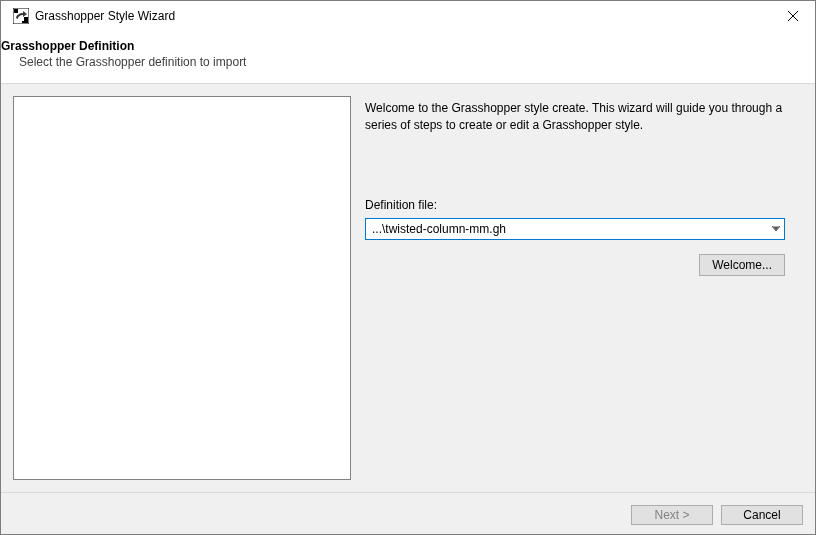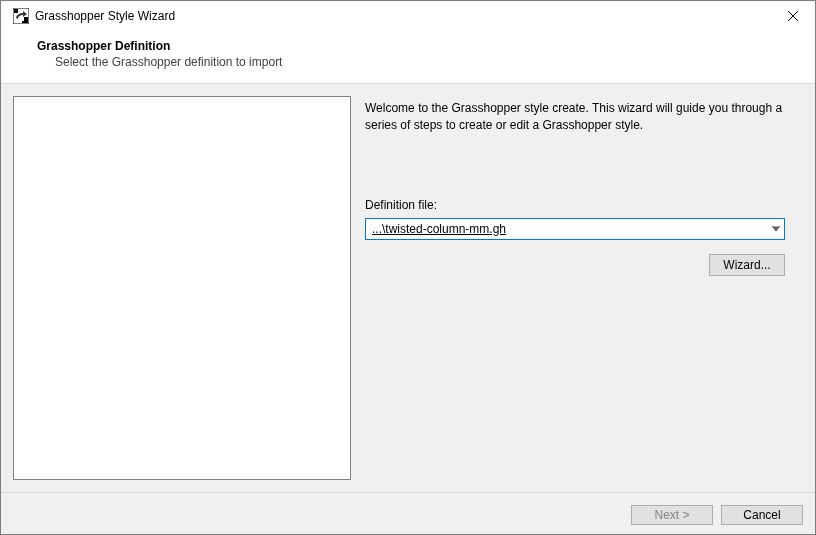--- a/index.html
+++ b/index.html
@@ -37,21 +37,21 @@
       height: 30px;
       display: flex;
       align-items: center;
       justify-content: center;
     }
     .titlebar .close svg {
       width: 10px;
       height: 10px;
     }
     .header-area {
-      padding: 8px 0 14px 36px;
+      padding: 8px 0 14px 0;
       border-bottom: 1px solid #d8d8d8;
       background: #ffffff;
     }
     .header-title {
       font-size: 12px;
       font-weight: 700;
       color: #000;
       margin: 0 0 2px 0;
     }
     .header-sub {
@@ -88,21 +88,20 @@
     .combo {
       width: 420px;
       height: 22px;
       border: 1px solid #0078d7;
       background: #ffffff;
       display: flex;
       align-items: center;
       padding: 0 4px 0 6px;
       font-size: 12px;
       justify-content: space-between;
-      text-decoration: underline;
     }
     .combo .chevron svg {
       width: 8px;
       height: 6px;
       display: block;
     }
     .browse-row {
       margin-top: 14px;
       width: 420px;
       display: flex;
@@ -174,21 +173,21 @@
       <span>...\twisted-column-mm.gh</span>
       <span class="chevron">
         <svg viewBox="0 0 8 6">
             <path d="M0 0 L8 0 L4 5 Z" fill="none" stroke="#5b5b5b" stroke-width="1"></path>
             <path d="M1 1 L7 1 L4 4.5 Z" fill="#5b5b5b"></path>
           </svg>
       </span>
     </div>
     <div class="browse-row">
       <div class="btn">
-        <span>Wizard...</span>
+        <span>Welcome...</span>
       </div>
     </div>
   </div>
 </div>
 
 <div class="footer">
   <div class="btn wide disabled">
     <span>Next &gt;</span>
   </div>
   <div class="btn wide">

